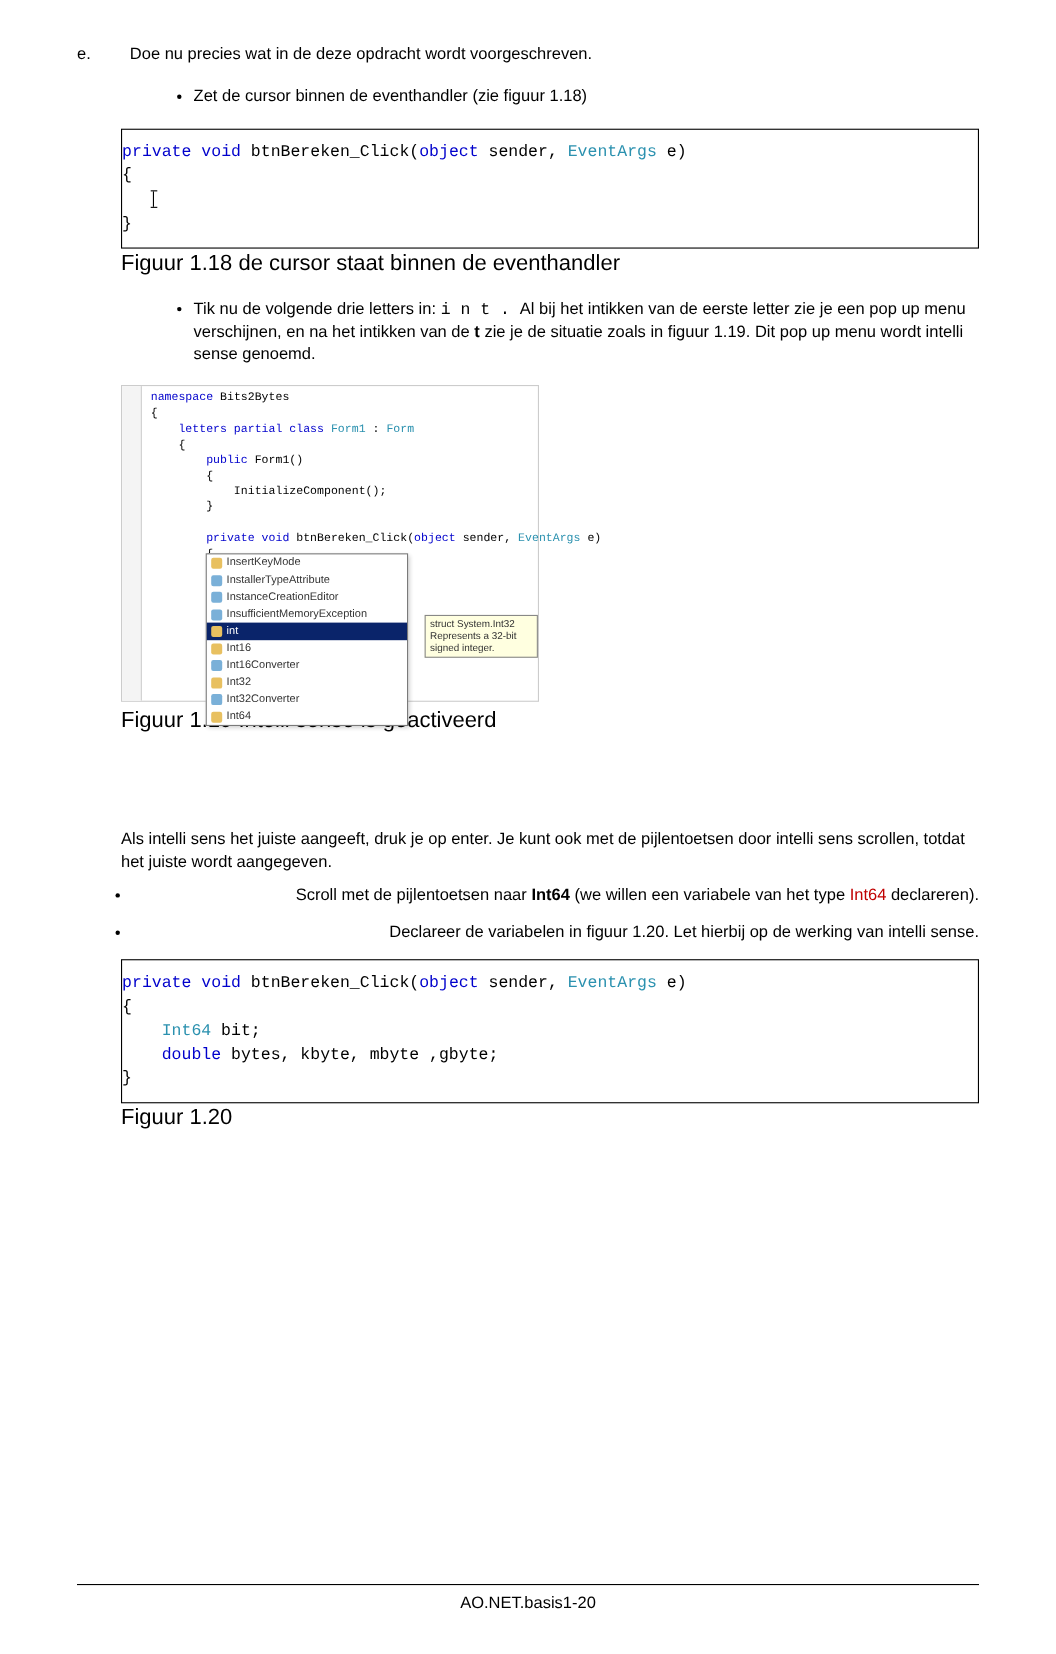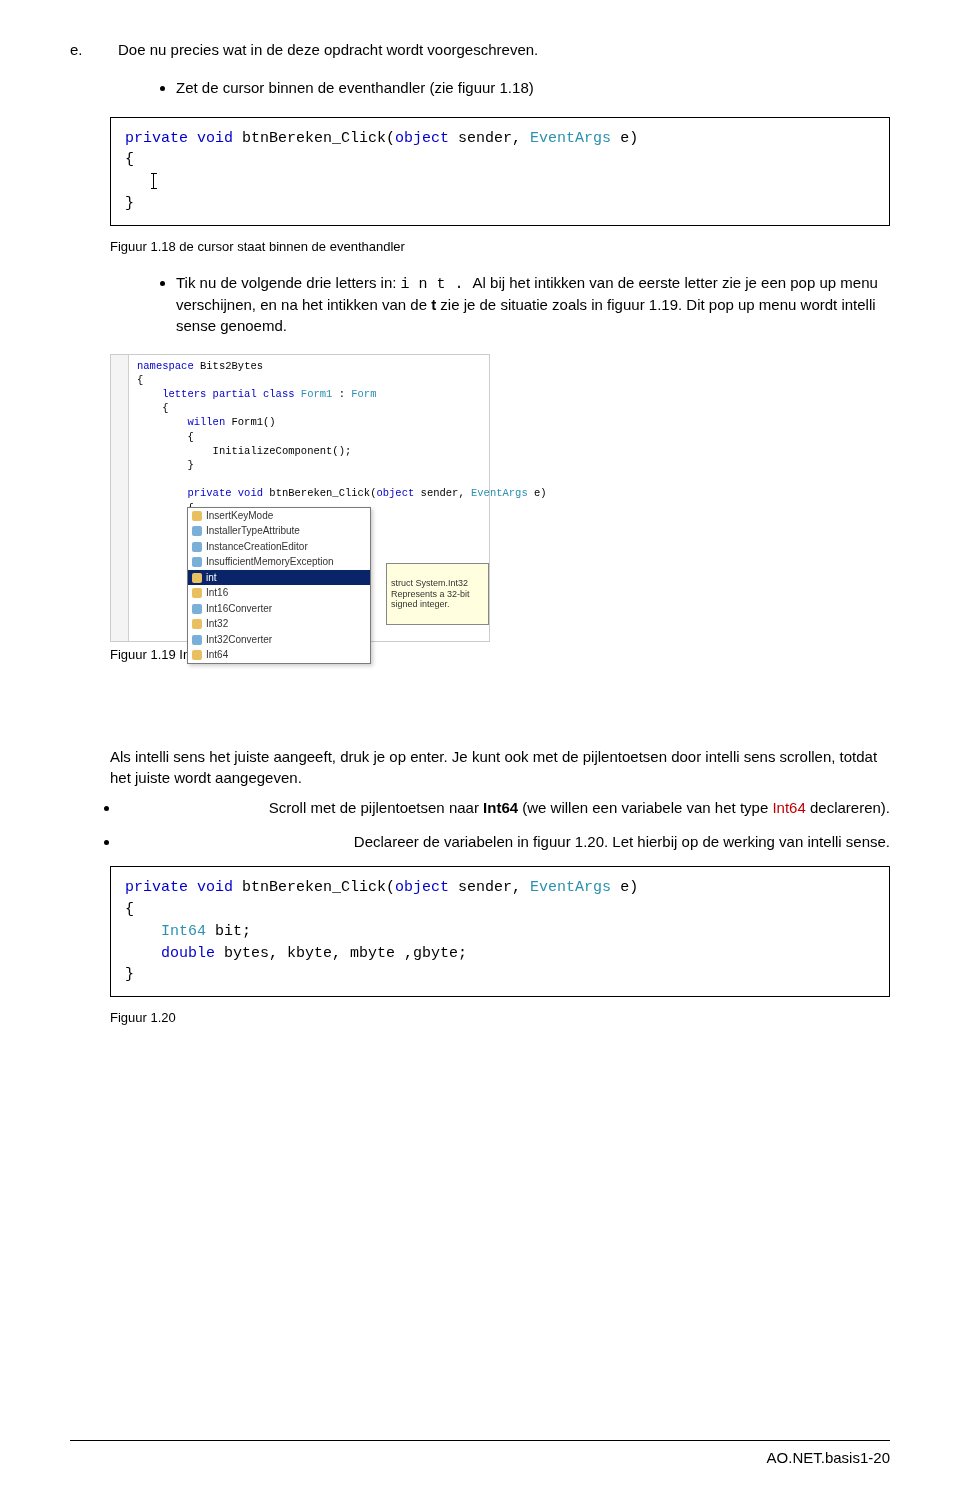--- a/index.html
+++ b/index.html
@@ -16,31 +16,31 @@
   }
   .section-e { display: flex; }
   .section-e .label { flex: 0 0 48px; }
   .section-e .text { flex: 1; }
   .bullet-list { list-style: disc; margin: 18px 0 18px 90px; padding: 0; }
   .bullet-list li { margin-bottom: 4px; margin-left: 16px; }
   .bullet-list-inner { list-style: disc; margin: 10px 0 10px 50px; padding: 0; text-align: right; }
   .bullet-list-inner li { margin-bottom: 14px; }
   .codebox {
     border: 1px solid #000;
-    padding: 10px 14px;
+    padding: 10px 0;
     margin: 6px 0 0 40px;
     font-family: "Courier New", monospace;
     font-size: 15px;
     line-height: 1.45;
     white-space: pre;
     background: #fff;
   }
   .kw-blue { color: #0000cc; }
   .kw-teal { color: #2b91af; }
-  .caption { margin: 12px 0 14px 40px; font-size: 13px; }
+  .caption { margin: 0 0 14px 40px; font-size: 20px; }
   .para-inner { margin: 24px 0 0 40px; }
   .red { color: #c00000; }
   .mono { font-family: "Courier New", monospace; }
   .bold { font-weight: bold; }
   .screenshot {
     margin: 14px 0 2px 40px;
     width: 380px;
     border: 1px solid #ccc;
     background: #fff;
     font-size: 10.5px;
@@ -68,30 +68,30 @@
   .intellisense .item.sel { background: #0a246a; color: #fff; }
   .iicon { width: 10px; height: 10px; display: inline-block; border-radius: 2px; flex-shrink: 0; }
   .ic-y { background: #e8c060; }
   .ic-b { background: #7ab0d8; }
   .tooltip {
     position: absolute;
     left: 275px;
     top: 208px;
     background: #ffffe0;
     border: 1px solid #888;
-    padding: 14px 4px;
+    padding: 2px 4px;
     font-size: 9px;
     font-family: Arial, sans-serif;
     color: #333;
     z-index: 6;
     line-height: 1.2;
   }
   .screenshot-spacer { height: 108px; }
   .footer-line { position: absolute; left: 70px; right: 70px; top: 1440px; border-top: 1px solid #000; }
-  .footer { position: absolute; left: 70px; right: 70px; top: 1448px; display: flex; justify-content: flex-end; font-size: 15px; }
+  .footer { position: absolute; left: 70px; right: 70px; top: 1448px; display: flex; justify-content: center; font-size: 15px; }
   .cursor-i { display: inline-block; width: 1px; height: 14px; border-left: 1px solid #000; vertical-align: middle; margin-left: 10px; position: relative; }
   .cursor-i::before, .cursor-i::after { content: ''; position: absolute; left: -3px; width: 6px; border-top: 1px solid #000; }
   .cursor-i::before { top: -1px; }
   .cursor-i::after { bottom: -1px; }
 </style>
 </head>
 <body>
 
 <div class="section-e">
   <div class="label">e.</div>
@@ -112,21 +112,21 @@
   <li><span>Tik nu de volgende drie letters in: </span><span class="mono">i n t . </span><span>Al bij het intikken van de eerste letter zie je een pop up menu verschijnen, en na het intikken van de </span><span class="bold">t </span><span>zie je de situatie zoals in figuur 1.19. Dit pop up menu wordt intelli sense genoemd.</span></li>
 </ul>
 
 <div class="screenshot">
   <div class="editor-body">
     <div class="gutter"></div>
     <div class="code-lines"><span class="ns-kw">namespace</span><span class="blk"> Bits2Bytes</span>
 <span class="blk">{</span>
 <span class="ns-kw">    letters partial class </span><span class="cls-kw">Form1</span><span class="blk"> : </span><span class="cls-kw">Form</span>
 <span class="blk">    {</span>
-<span class="ns-kw">        willen </span><span class="blk">Form1</span><span class="blk">()</span>
+<span class="ns-kw">        public </span><span class="blk">Form1</span><span class="blk">()</span>
 <span class="blk">        {</span>
 <span class="blk">            InitializeComponent();</span>
 <span class="blk">        }</span>
 <span class="blk"></span>
 <span class="ns-kw">        private void </span><span class="blk">btnBereken_Click</span><span class="blk">(</span><span class="ns-kw">object</span><span class="blk"> sender, </span><span class="cls-kw">EventArgs</span><span class="blk"> e)</span>
 <span class="blk">        {</span>
 <span class="ns-kw">            int</span></div>
 
     <div class="intellisense">
       <div class="item">

